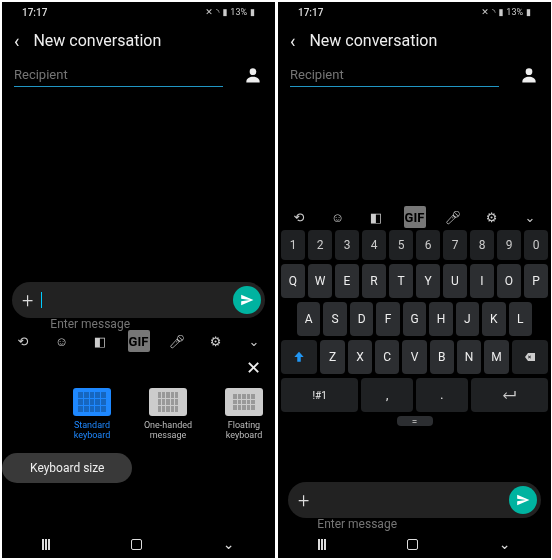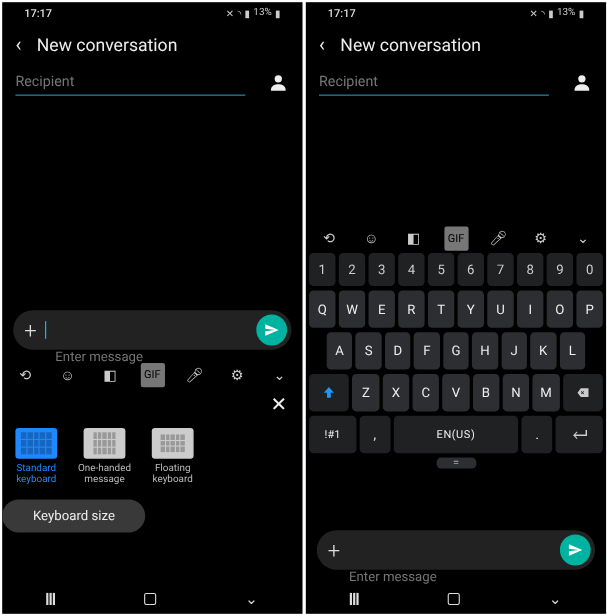--- a/index.html
+++ b/index.html
@@ -25,26 +25,26 @@
   .msg-compose.pos1 { top:280px; }
   .msg-compose.pos2 { bottom:40px; }
   .plus { color:#ddd; font-size:20px; font-weight:300; }
   .msg-input { flex:1; background:none; border:none; color:#888; font-size:12px; outline:none;margin-top:48px; }
   .msg-cursor { border-left:1.5px solid #0cf; height:16px; }
   .send-btn { width:28px; height:28px; border-radius:50%; background:#00b3a0; display:flex; align-items:center; justify-content:center; }
   .send-btn svg { width:14px; height:14px; fill:#fff; }
 
   .kb-toolbar { display:flex; align-items:center; justify-content:space-between; padding:6px 10px; color:#ccc; }
   .kb-toolbar .tb-item { width:22px; height:22px; display:flex; align-items:center; justify-content:center; font-size:13px; }
-  .kb-toolbar .gif { font-size:10px; font-weight:normal; background:#777; color:#000; border-radius:2px; padding:1px 2px;text-align:center; }
+  .kb-toolbar .gif { font-size:13px; font-weight:bold; background:#777; color:#000; border-radius:2px; padding:1px 2px;text-align:center; }
 
   
   .kb-types-wrap { position:absolute; top:355px; left:0; right:0; }
   .close-x { color:#eee; text-align:right; padding:0 14px; font-size:18px; }
-  .kb-types { display:flex; justify-content:flex-start; padding:10px 0 12px 0; }
+  .kb-types { display:flex; gap:14px; justify-content:flex-end; padding:10px 0 12px 0; }
   .kb-type { width:62px; text-align:center; }
   .kb-type-box { width:38px; height:28px; margin:0 auto 4px auto; border-radius:3px; display:flex; align-items:center; justify-content:center; }
   .kb-type-box.white { background:#ccc; }
   .kb-type-box.blue { background:#1e88ff; }
   .kb-mini { width:28px; height:20px; display:grid; grid-template-columns:repeat(5,1fr); grid-template-rows:repeat(3,1fr); gap:1px; }
   .kb-mini div { background:rgba(0,0,0,0.25); }
   .kb-label { font-size:9px; color:#bbb; line-height:1.15; }
   .kb-label.sel { color:#1e88ff; }
   .kb-size { text-align:left; }
   .kb-size-btn { display:inline-block; background:#393939; color:#eee; font-size:12px; padding:8px 28px; border-radius:18px; }
@@ -294,21 +294,20 @@
       <div class="key">M</div>
       <div class="key dark wide15 bksp">
           <svg viewBox="0 0 24 24">
             <path d="M22 4H8l-6 8 6 8h14V4zm-9 11l-2-2-2 2-1-1 2-2-2-2 1-1 2 2 2-2 1 1-2 2 2 2z"></path>
           </svg>
         </div>
     </div>
     <div class="kb-row">
       <div class="key dark wide15" style="font-size:10px">!#1</div>
       <div class="key dark">,</div>
-      <div class="key dark space">EN(US)</div>
       <div class="key dark">.</div>
       <div class="key dark wide15">
           <svg width="16" height="12" viewBox="0 0 24 16" fill="#ccc">
             <path d="M20 2v6H6l3-3-1-1-5 5 5 5 1-1-3-3h16V2z"></path>
           </svg>
         </div>
     </div>
     <div class="kb-handle">=</div>
   </div>
 

